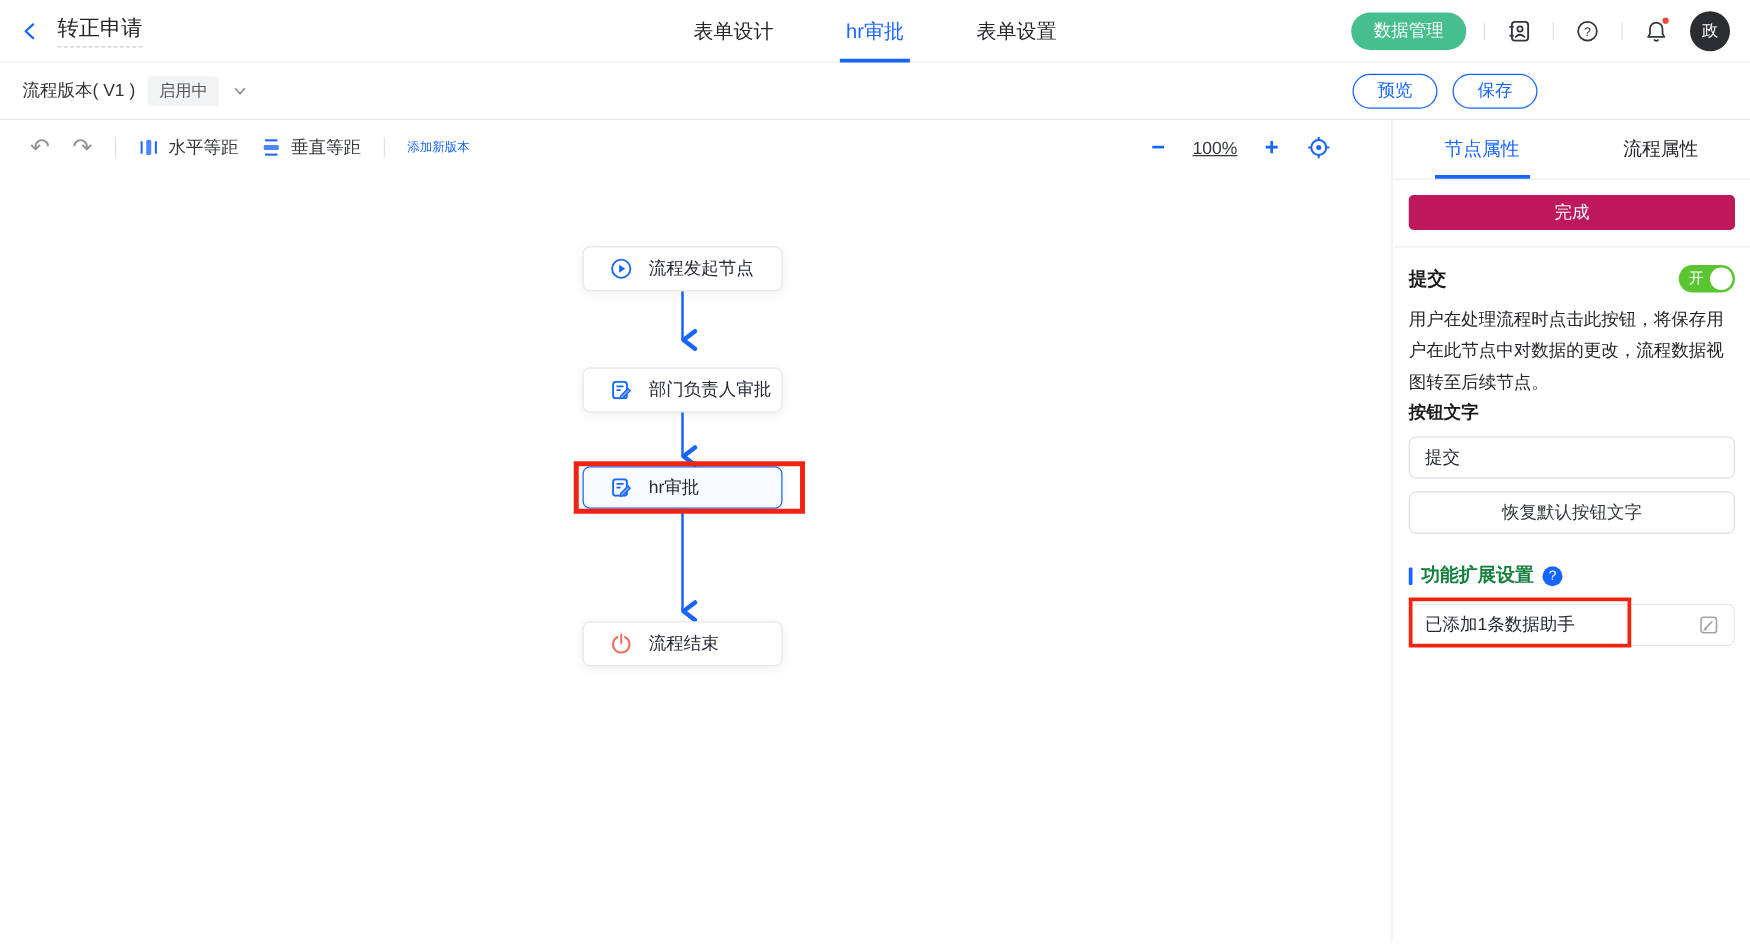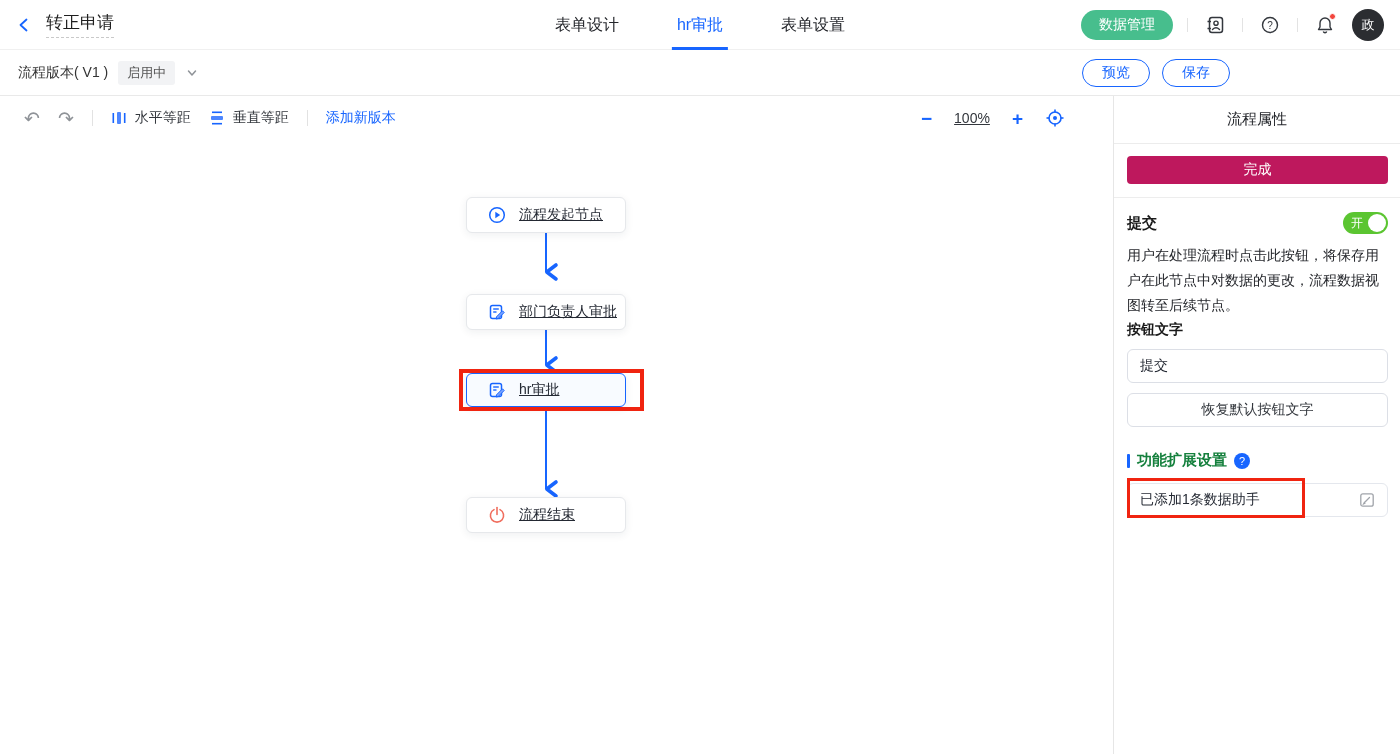--- a/index.html
+++ b/index.html
@@ -44,35 +44,35 @@
 
   
   .main { display:flex; height:658px; }
   .left-area { width:1113px; position:relative; }
   .toolbar { height:44px; display:flex; align-items:center; padding:0 24px; gap:18px; }
   .tool-ic { display:flex; align-items:center; cursor:pointer; }
   .arrow-glyph { font-size:19px; color:#8f9398; line-height:1; }
   .tool-item { display:flex; align-items:center; gap:8px; font-size:14px;
     color:#33373d; cursor:pointer; }
   .tdiv { width:1px; height:16px; background:#e2e2e2; }
-  .link-blue { color:#1765ff; font-size:14px; cursor:pointer; }
+  .link-blue { color:#1765ff; font-size:10px; cursor:pointer; }
   .zoom-group { margin-left:auto; display:flex; align-items:center; gap:22px;
     padding-right:24px; }
   .zoom-sign { color:#1765ff; font-size:19px; line-height:1; cursor:pointer;
     font-weight:bold; }
   .zoom-level { font-size:14px; color:#33373d;text-decoration:underline; }
 
   
   .canvas { position:absolute; left:0; top:44px; right:0; bottom:0; background:#fff; }
   .arrows-svg { position:absolute; left:0; top:0; width:100%; height:100%;
     pointer-events:none; }
   .flow-node { position:absolute; left:466px; width:160px; height:36px;
     background:#fff; border:1px solid #e6e8eb; border-radius:6px;
     box-shadow:0 2px 8px rgba(31,45,61,.07); display:flex; align-items:center;
-    padding-left:21px; gap:13px; font-size:14px; color:#242933; cursor:pointer;text-decoration:underline; }
+    padding-left:21px; gap:13px; font-size:14px; color:#242933; cursor:pointer; }
   .flow-node.selected { border:1px solid #1765ff; background:#f8fbff; height:34px; }
   .hl-rect { position:absolute; border:4px solid #f02410; pointer-events:none; }
 
   
   .panel { width:287px; border-left:1px solid #e6e6e6; display:flex;
     flex-direction:column; background:#fff; }
   .panel-tabs { height:48px; display:flex; border-bottom:1px solid #ececec; }
   .panel-tab { flex:1; position:relative; display:flex; align-items:center;
     justify-content:center; font-size:15px; color:#24262b; cursor:pointer; }
   .panel-tab.active { color:#1765ff; }
@@ -264,20 +264,21 @@
           <path d="M6 3.6 A6.6 6.6 0 1 0 12 3.6" fill="none" stroke="#f06e5e" stroke-width="1.6" stroke-linecap="round"></path>
           <line x1="9" y1="1.5" x2="9" y2="8.5" stroke="#f06e5e" stroke-width="1.6" stroke-linecap="round"></line>
         </svg>
         <span>流程结束</span>
       </div>
     </div>
   </div>
 
   <div class="panel">
     <div class="panel-tabs">
+      <div class="panel-tab active">节点属性</div>
       <div class="panel-tab">流程属性</div>
     </div>
 
     <div class="panel-body">
       <button class="btn-complete">完成</button>
       <div class="panel-sep"></div>
 
       <div class="submit-row">
         <span class="submit-label">提交</span>
         <span class="toggle">

